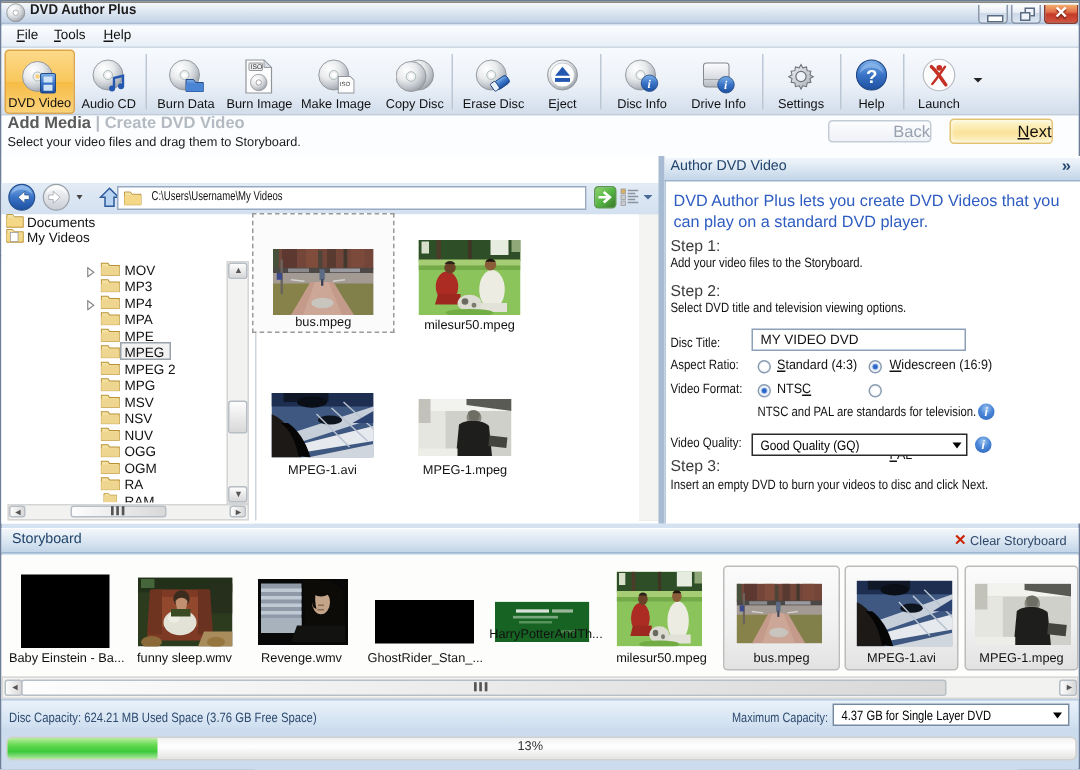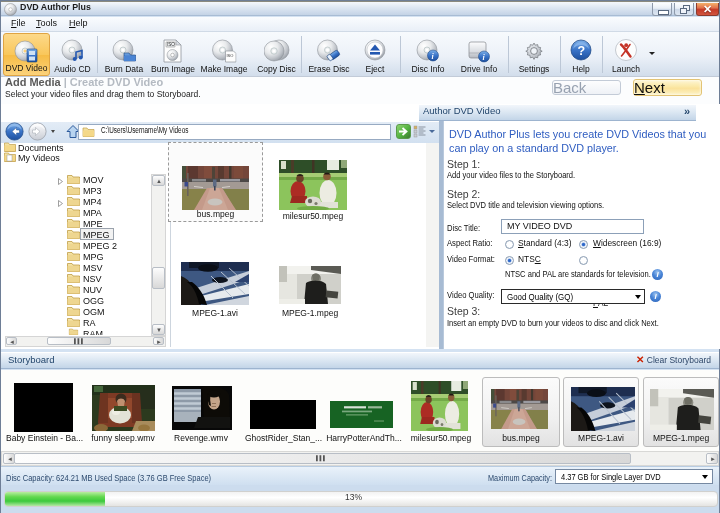--- a/index.html
+++ b/index.html
@@ -39,21 +39,21 @@
 .tbtn svg { position:absolute; top:6px; left:50%; transform:translateX(-50%); }
 .tbtn.sel { border:1px solid #dfa443; border-radius:3px;
   background:linear-gradient(#fcd98a 0%, #f9c75b 50%, #f6bc45 51%, #fbd27b 100%); }
 .tsep { position:absolute; top:35px; width:1px; height:37px; background:#bcc7d6; }
 
 
 #addstrip { left:0; top:76px; width:718px; height:27px; background:#fcfdfe; }
 #addtitle { left:4px; top:75px; font-size:11px; font-weight:bold; color:#5a5a5a; }
 #addtitle .dim { color:#b4bac2; }
 #addsub { left:4px; top:88px; font-size:8.5px; color:#1a1a1a; }
-.navbtn { position:absolute; font-size:15px; text-align:left; border-radius:3px; }
+.navbtn { position:absolute; font-size:11px; text-align:right; border-radius:3px; }
 #backbtn { left:551px; top:79px; width:69px; height:15px; line-height:14px; color:#97a1b0;
   border:1px solid #c3cbd7; background:linear-gradient(#fdfdfe, #eef1f6); }
 #nextbtn { left:632px; top:78px; width:69px; height:17px; line-height:16px; color:#101010;
   border:1px solid #e2c374; background:linear-gradient(#fdf6d3 0%, #fbe8a6 45%, #fae29a 55%, #fdf3c6 100%);
   box-shadow:0 0 3px #fff inset; }
 
 
 .phead { position:absolute; height:17px;
   background:linear-gradient(#f2f6fb 0%, #dde8f3 45%, #c3d5e8 100%);
   border-top:1px solid #fff; border-bottom:1px solid #9db4cf;
@@ -78,21 +78,21 @@
 .sarrow { position:absolute; font-size:6px; color:#555; line-height:1; }
 
 
 #thumbspane { left:169px; top:142px; width:256px; height:204px; background:#fff; border-left:1px solid #cdd5de; }
 #vscroll2 { left:425px; top:142px; width:14px; height:204px; background:#f4f4f2; }
 .thumblabel { position:absolute; font-size:8.5px; color:#111; text-align:center; white-space:nowrap; }
 #buscard { left:167px; top:141px; width:95px; height:80px; border:1px dashed #9a9a9a; background:#fbfbfb; }
 
 
 #rpanel { left:442px; top:103px; width:277px; height:245px; background:#fff; border-left:1px solid #b9c9dc; }
-#rphead { left:418px; top:103px; width:277px; }
+#rphead { left:442px; top:103px; width:277px; }
 #rphead .t { position:absolute; left:4px; top:0px; font-size:9.5px; }
 #rphead .chev { position:absolute; right:6px; top:0px; font-weight:bold; font-size:11px; color:#25486e; }
 .rtext { position:absolute; color:#111; }
 #intro { left:448px; top:126px; width:266px; font-size:10.8px; line-height:14px; color:#2e5cc0; }
 .stephead { font-size:10.5px; color:#3c3c3c; }
 .rbody { font-size:9px; transform:scaleX(0.84); transform-origin:0 0; }
 .rlabel { font-size:9px; transform:scaleX(0.85); transform-origin:0 0; }
 .rolabel { font-size:9px; transform:scaleX(0.93); transform-origin:0 0; }
 #disctitle { left:500px; top:218px; width:143px; height:15px; border:1px solid #8ca0b8; background:#fff; font-size:9px; padding:1px 0 0 5px; color:#111; font-family:"Liberation Sans", sans-serif; }
 .radio { position:absolute; width:9px; height:9px; border-radius:50%; background:#fff; border:1px solid #8a9cb2; box-shadow:0 0 1px #c8d4e0 inset; }
@@ -510,21 +510,21 @@
     <div class="thumblabel" style="left:88px; top:432px; width:68px;">funny sleep.wmv</div>
     <svg class="abs" style="left:171px; top:385px;" width="60" height="44">
         <use href="#img-revenge"></use>
       </svg>
     <div class="thumblabel" style="left:168px; top:432px; width:64px;">Revenge.wmv</div>
     <div class="abs" style="left:249px; top:399px; width:66px; height:29px; background:#000;"></div>
     <div class="thumblabel" style="left:244px; top:432px; width:76px;">GhostRider_Stan_...</div>
     <svg class="abs" style="left:329px; top:400px;" width="63" height="27">
         <use href="#img-harry"></use>
       </svg>
-    <div class="thumblabel" style="left:325px; top:432px; width:76px;">HarryPotterAndTh...</div>
+    <div class="thumblabel" style="left:325px; top:416px; width:76px;">HarryPotterAndTh...</div>
     <svg class="abs" style="left:410px; top:380px;" width="57" height="50">
         <use href="#img-miles"></use>
       </svg>
     <div class="thumblabel" style="left:408px; top:432px; width:64px;">milesur50.mpeg</div>
     <div class="card" style="left:481px; top:376px; width:78px; height:70px;"></div>
     <svg class="abs" style="left:490px; top:388px;" width="57" height="40">
         <use href="#img-bus"></use>
       </svg>
     <div class="thumblabel" style="left:481px; top:432px; width:78px;">bus.mpeg</div>
     <div class="card" style="left:562px; top:376px; width:76px; height:70px;"></div>

